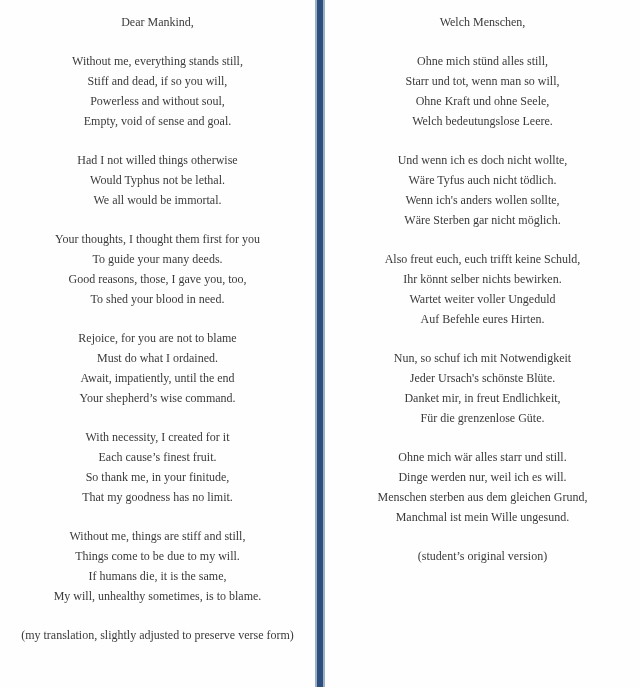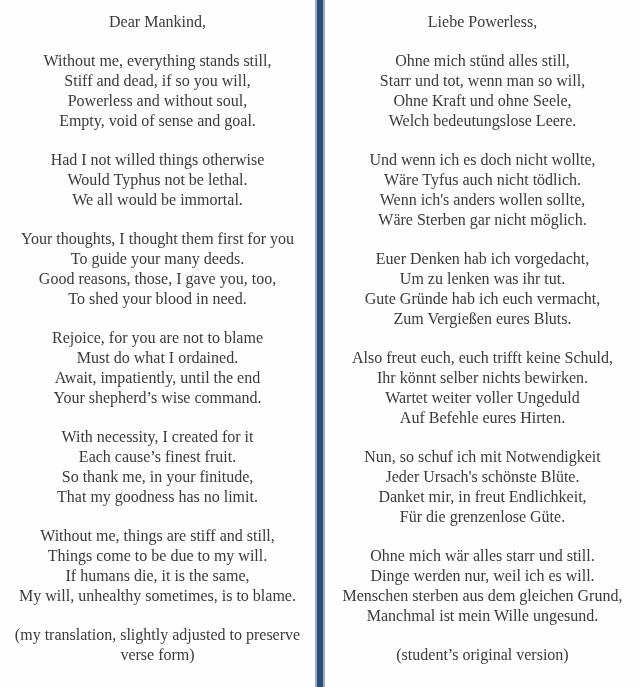--- a/index.html
+++ b/index.html
@@ -13,21 +13,21 @@
     display: flex;
     align-items: stretch;
     background: #fefefe;
     font-family: "Liberation Serif", "DejaVu Serif", serif;
     overflow: hidden;
   }
   .column {
     flex: 1 1 0;
     padding-top: 12px;
     text-align: center;
-    font-size: 16px;
+    font-size: 12px;
     line-height: 20px;
     color: #3a3a3a;
     font-family: Liberation Serif, serif;
   }
   .poem-title {
     margin-bottom: 19px;
   }
   .stanza {
     margin-bottom: 19px;
   }
@@ -88,39 +88,33 @@
           <div class="line">If humans die, it is the same,</div>
           <div class="line">My will, unhealthy sometimes, is to blame.</div>
         </div>
       </div>
     <div class="footer-note">(my translation, slightly adjusted to preserve verse form)</div>
   </div>
 
   <div class="divider" style="background: linear-gradient(to right, rgb(156, 175, 202) 0px, rgb(156, 175, 202) 2px, rgb(46, 78, 123) 2px, rgb(46, 78, 123) 8px, rgb(156, 175, 202) 8px, rgb(156, 175, 202) 10px);"></div>
 
   <div class="column" style="color: rgb(58, 58, 58);">
-    <div class="poem-title">Liebe Powerless,</div>
+    <div class="poem-title">Welch Menschen,</div>
     <div class="stanzas">
         <div class="stanza">
           <div class="line">Ohne mich stünd alles still,</div>
           <div class="line">Starr und tot, wenn man so will,</div>
           <div class="line">Ohne Kraft und ohne Seele,</div>
           <div class="line">Welch bedeutungslose Leere.</div>
         </div>
         <div class="stanza">
           <div class="line">Und wenn ich es doch nicht wollte,</div>
           <div class="line">Wäre Tyfus auch nicht tödlich.</div>
           <div class="line">Wenn ich's anders wollen sollte,</div>
           <div class="line">Wäre Sterben gar nicht möglich.</div>
-        </div>
-        <div class="stanza">
-          <div class="line">Euer Denken hab ich vorgedacht,</div>
-          <div class="line">Um zu lenken was ihr tut.</div>
-          <div class="line">Gute Gründe hab ich euch vermacht,</div>
-          <div class="line">Zum Vergießen eures Bluts.</div>
         </div>
         <div class="stanza">
           <div class="line">Also freut euch, euch trifft keine Schuld,</div>
           <div class="line">Ihr könnt selber nichts bewirken.</div>
           <div class="line">Wartet weiter voller Ungeduld</div>
           <div class="line">Auf Befehle eures Hirten.</div>
         </div>
         <div class="stanza">
           <div class="line">Nun, so schuf ich mit Notwendigkeit</div>
           <div class="line">Jeder Ursach's schönste Blüte.</div>

